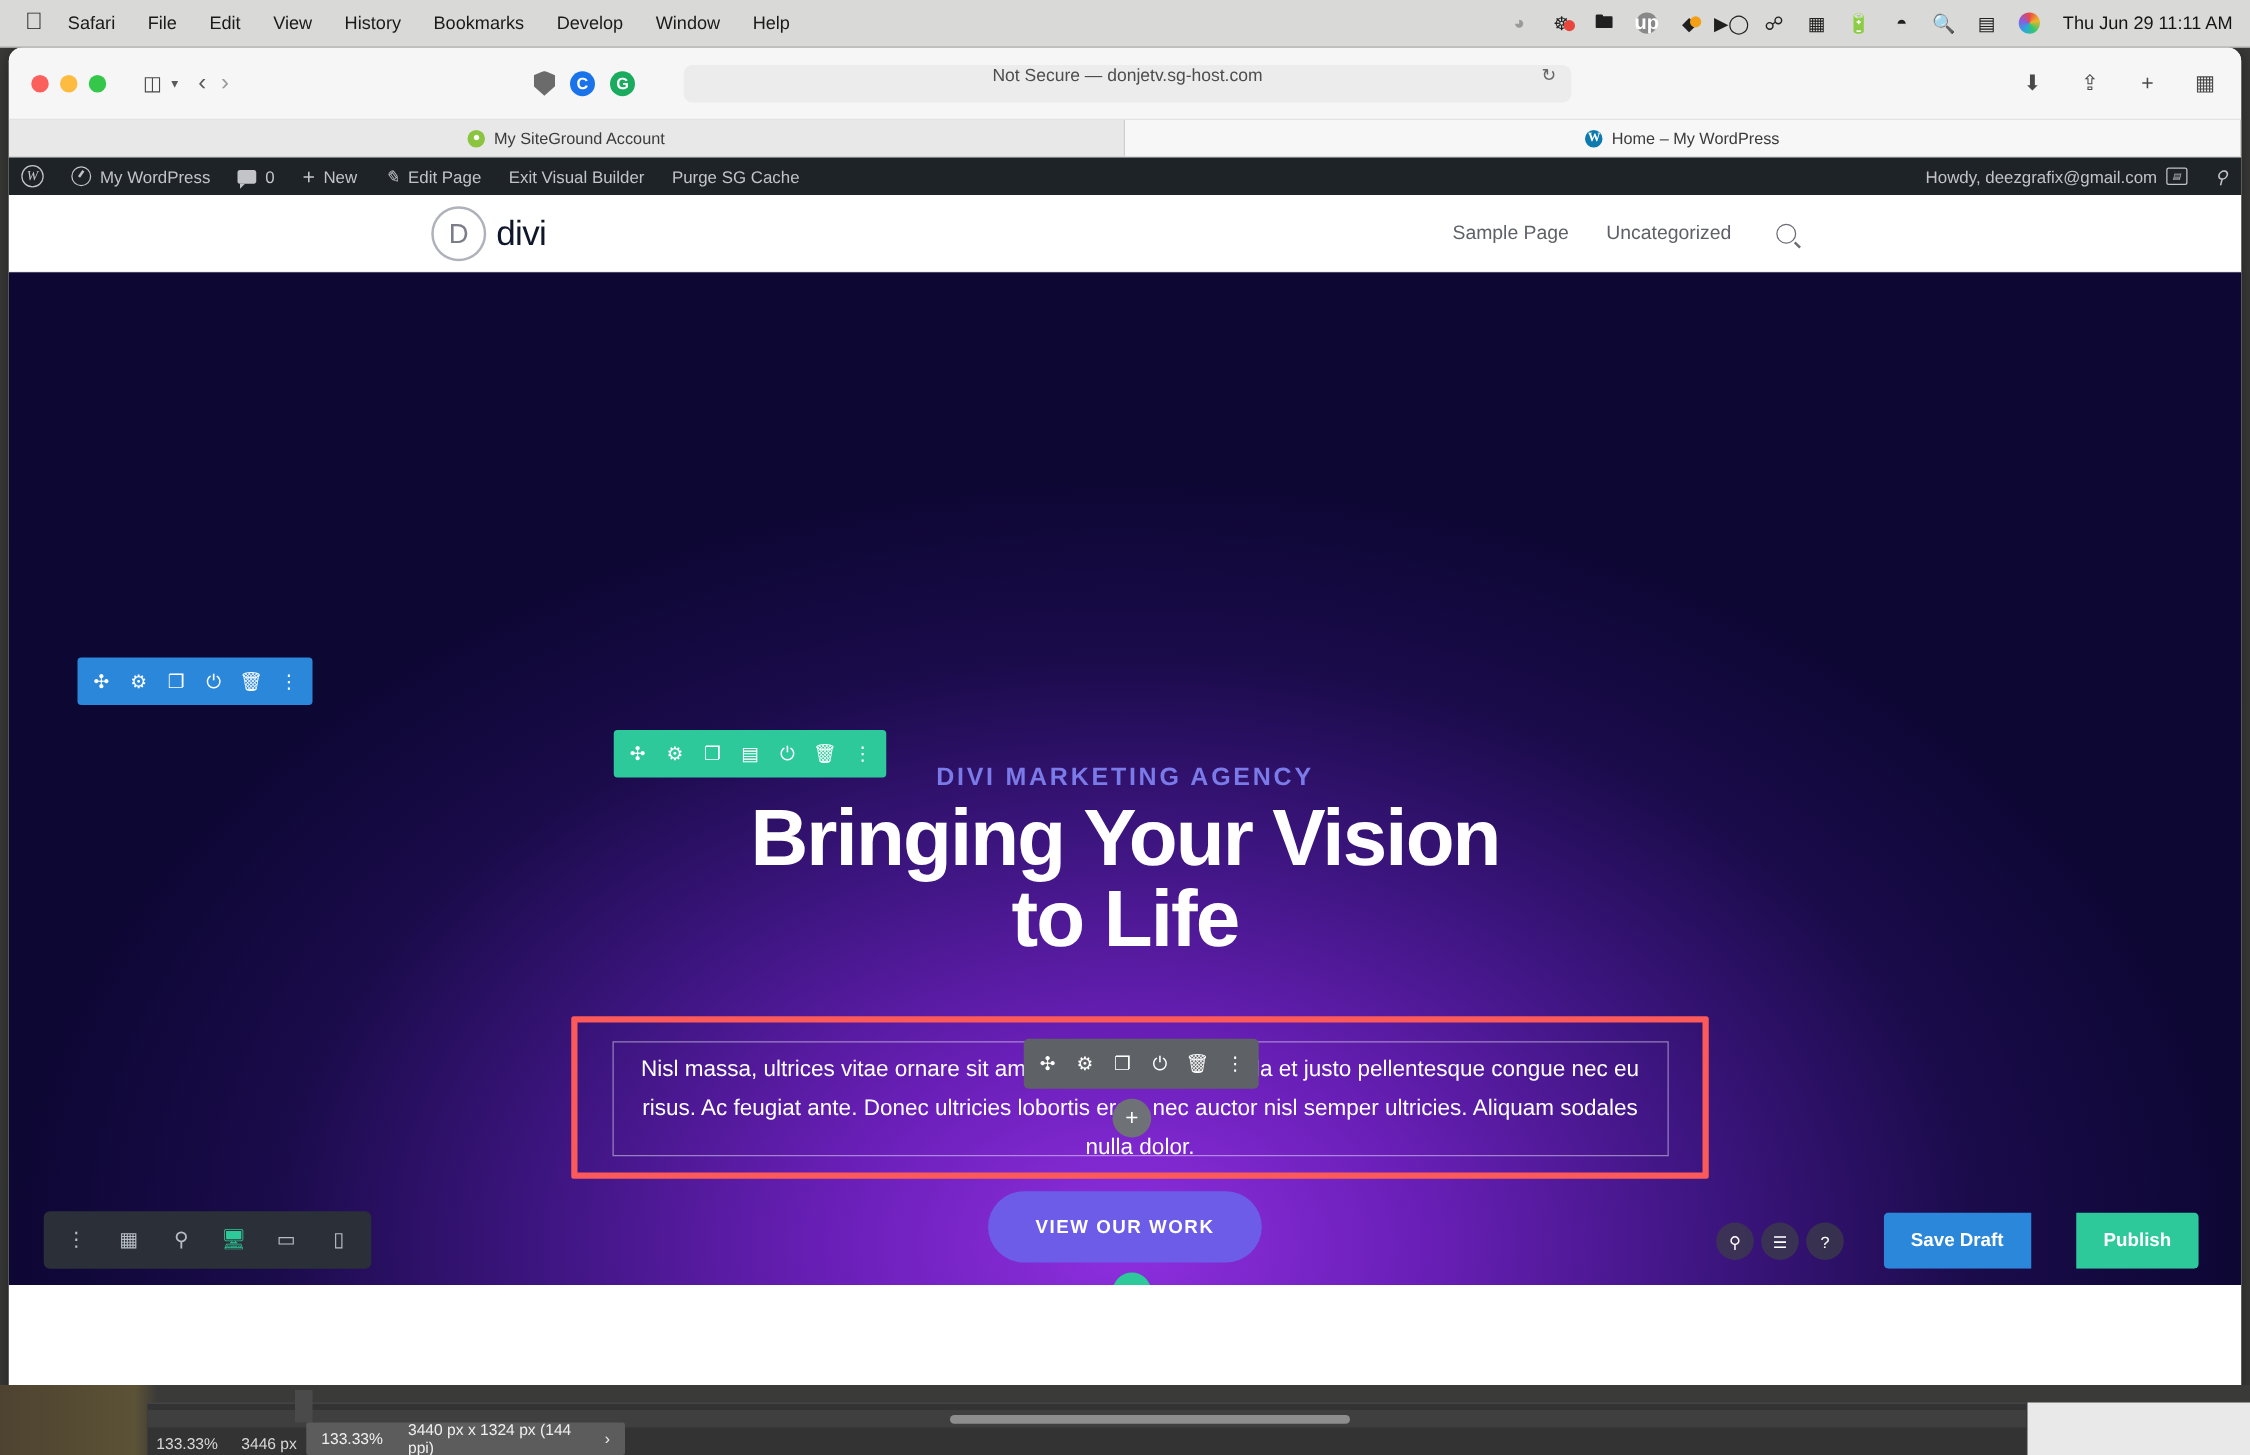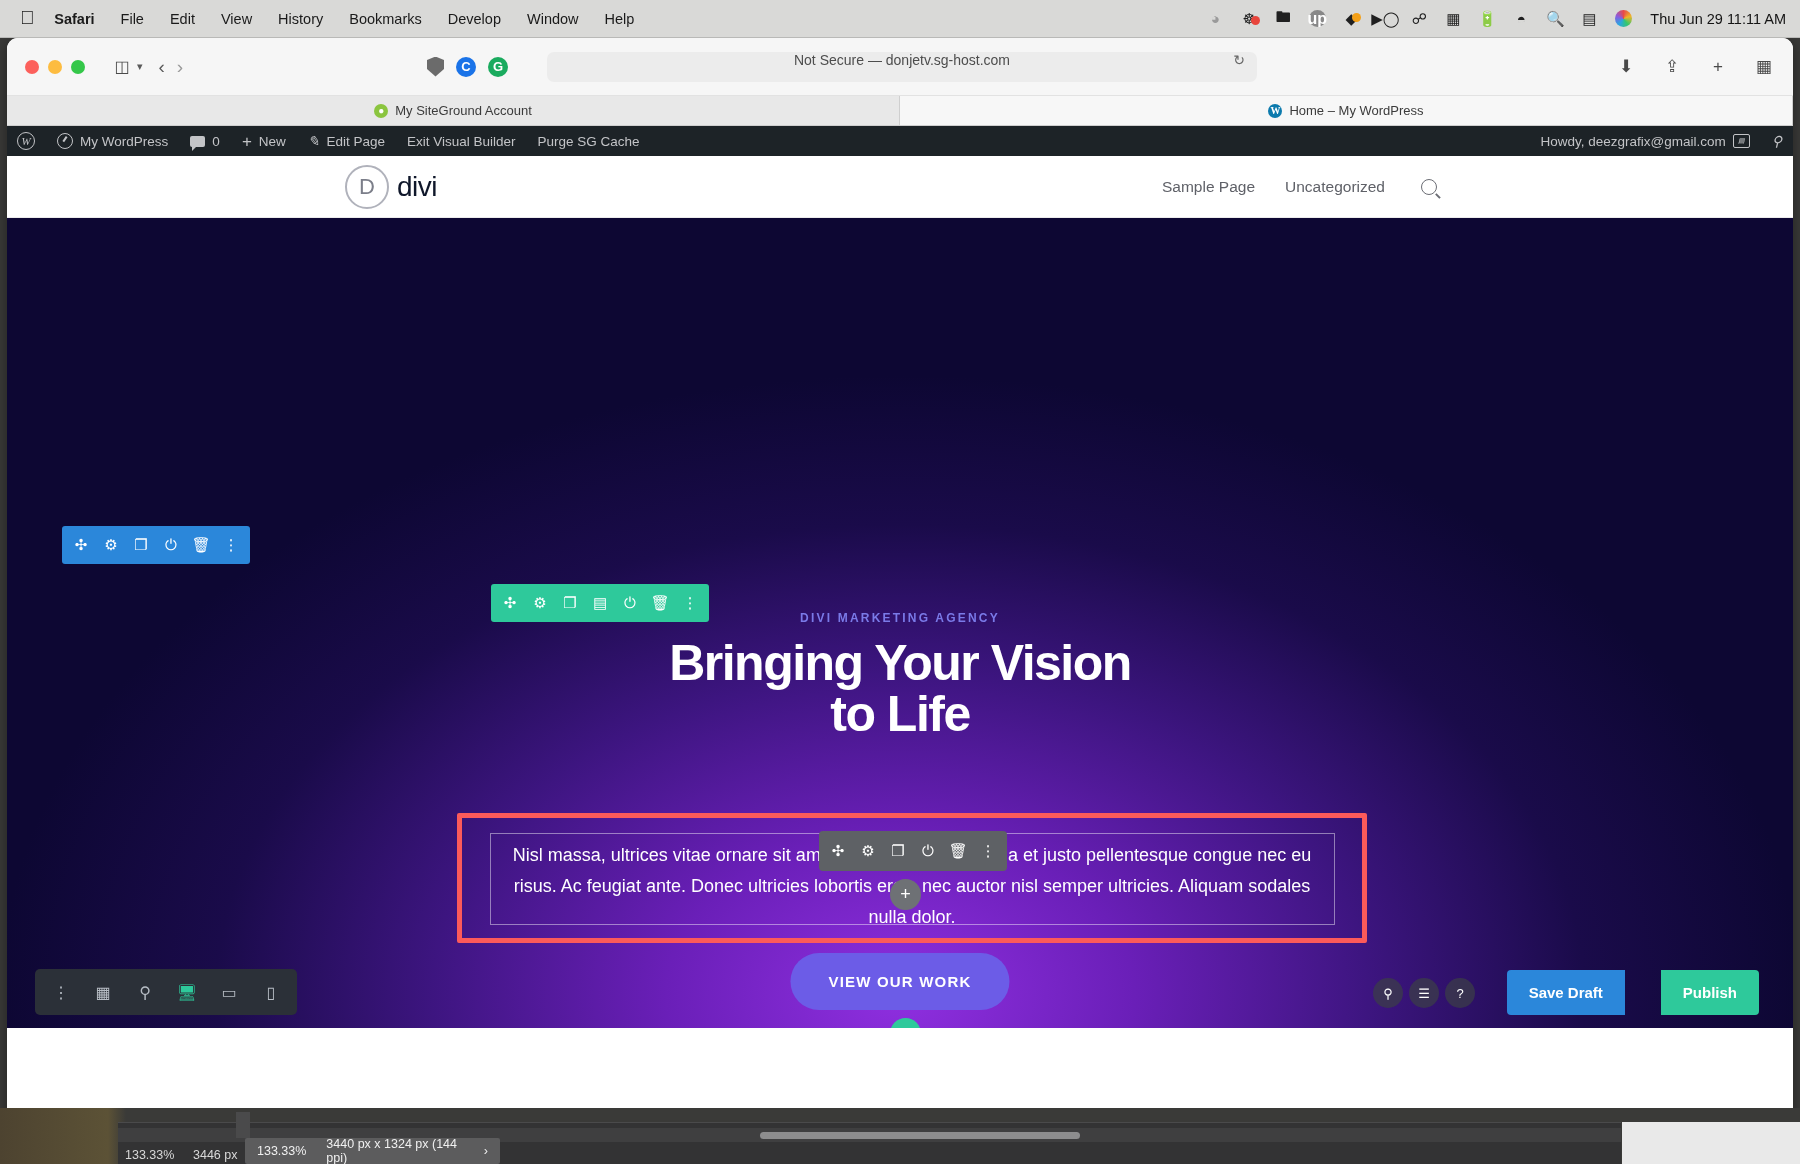--- a/index.html
+++ b/index.html
@@ -21,21 +21,21 @@
   }
   .mb-left { display: flex; align-items: center; gap: 0; padding-left: 14px; }
   .mb-apple {
     font-size: 19px; color: #1a1a1a; padding: 0 14px 3px 6px;
     line-height: 1;
   }
   .mb-item {
     font-size: 14.5px; color: #1a1a1a; padding: 0 13px;
     white-space: nowrap;
   }
-  .mb-item.bold { font-weight: bold; padding-left: 6px; text-align: center; }
+  .mb-item.bold { font-weight: normal; padding-left: 6px; text-align: center; }
   .mb-right {
     margin-left: auto; display: flex; align-items: center;
     gap: 0; padding-right: 14px;
   }
   .mb-icon {
     width: 34px; display: flex; align-items: center; justify-content: center;
     font-size: 15px; color: #202020; position: relative;
   }
   .mb-clock { font-size: 14.5px; color: #141414; padding-left: 10px; white-space: nowrap; }
   .dot-badge {
@@ -181,25 +181,25 @@
     color: #fff; font-size: 15px;
   }
   .tb-blue { background: #2b87da; left: 55px; top: 308px; }
   .tb-green { background: #2ec99b; left: 484px; top: 366px; }
   .tb-gray {
     background: #5e6165; left: 812px; top: 613px; height: 40px; border-radius:4px;
   }
 
   .hero-eyebrow {
     position:absolute; top: 393px; left: 0; width: 100%; text-align:center;
-    color: #7a7ae8; font-size: 12px; font-weight: bold; letter-spacing: 2.2px;
+    color: #7a7ae8; font-size: 20px; font-weight: bold; letter-spacing: 2.2px;
   }
   .hero-h1 {
     position:absolute; top: 420px; left: 0; width: 100%; text-align:center;
-    color: #fff; font-size: 50px; font-weight: bold; line-height: 1.02;
+    color: #fff; font-size: 64px; font-weight: bold; line-height: 1.02;
     letter-spacing: -1.5px;
   }
 
   .redbox {
     position: absolute; left: 450px; top: 595px; width: 910px; height: 130px;
     border: 5px solid #fc5a5a; border-radius: 2px; z-index: 20;
   }
   .textmod {
     position: absolute; left: 483px; top: 615px; width: 845px; height: 92px;
     border: 1px solid rgba(255,255,255,.45); z-index: 21;

